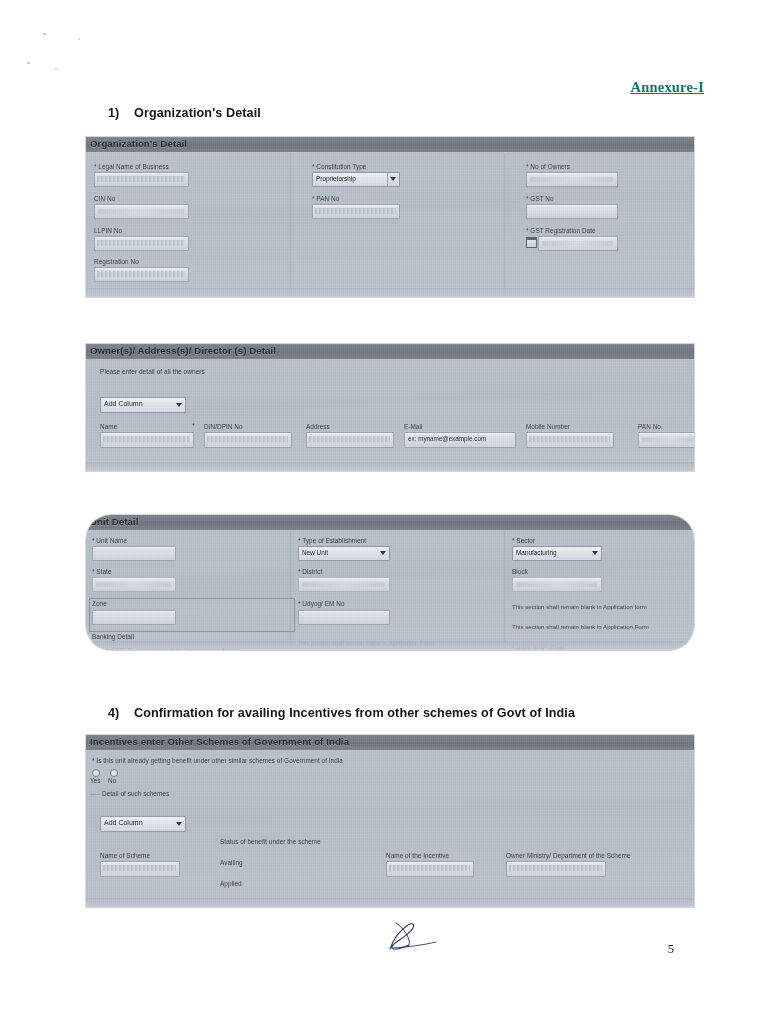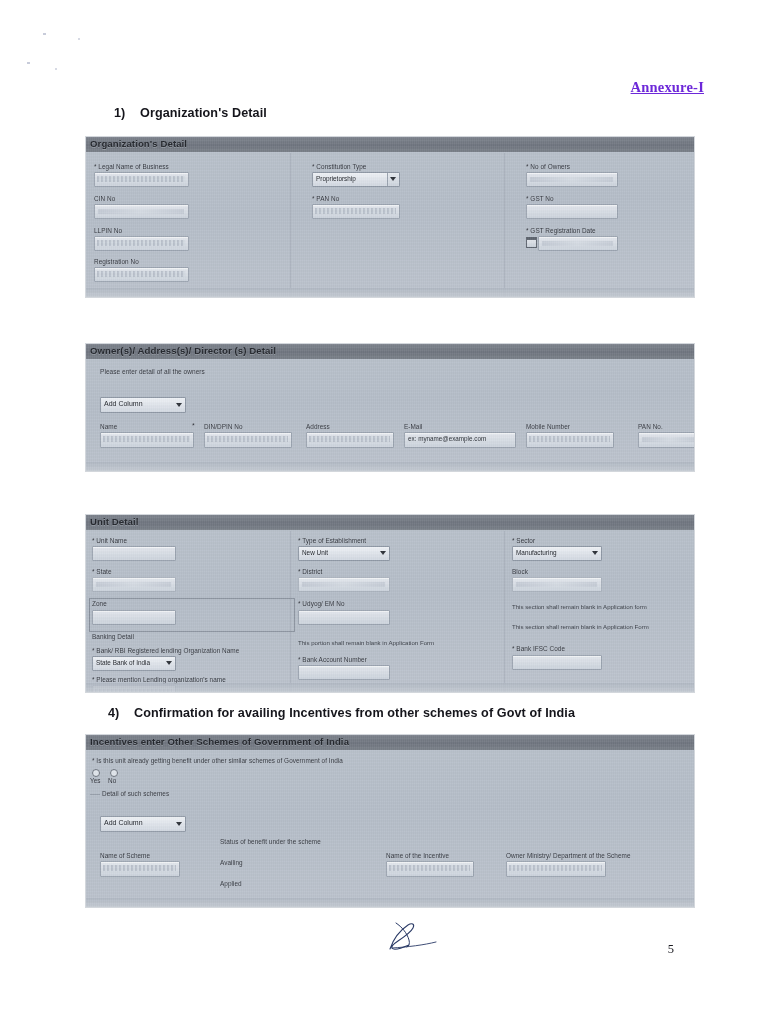--- a/index.html
+++ b/index.html
@@ -18,21 +18,21 @@
   .s1{left:43px;top:33px;width:3px;height:2px;}
   .s2{left:78px;top:38px;width:2px;height:2px;opacity:.4;}
   .s3{left:27px;top:62px;width:3px;height:2px;}
   .s4{left:55px;top:68px;width:2px;height:2px;opacity:.4;}
 
   .annexure{
     position:absolute;right:66px;top:79px;
     font-family:"Liberation Serif", serif;
     font-weight:bold;font-size:14.5px;
     text-decoration:underline;letter-spacing:.2px;
-    color:#6d28d9;
+    color:#0f766e;
   }
 
   .sec-heading{
     position:absolute;left:108px;
     font-size:12.6px;font-weight:bold;color:#15151b;
     letter-spacing:.1px;white-space:nowrap;
   }
   .sec-heading .num{display:inline-block;width:26px;}
 
   
@@ -147,21 +147,21 @@
 
 <div class="page">
 
   <div class="speck s1"></div>
   <div class="speck s2"></div>
   <div class="speck s3"></div>
   <div class="speck s4"></div>
 
   <div class="annexure">Annexure-I</div>
 
-  <div class="sec-heading" style="top:106px;margin-left:6px;">
+  <div class="sec-heading" style="top:106px;">
     <span class="num">1)</span><span>Organization's Detail</span>
   </div>
 
   <div class="panel" style="top:137px;height:160px;">
     <div class="bar"></div>
     <div class="bar-title">Organization's Detail</div>
 
     <div class="vdiv" style="left:204px;top:16px;height:144px;"></div>
     <div class="vdiv" style="left:418px;top:16px;height:144px;"></div>
 
@@ -233,21 +233,21 @@
     <div class="lbl" style="left:440px;top:79px;">Mobile Number</div>
     <div class="fld filled" style="left:440px;top:88px;width:86px;height:14px;"></div>
 
     <div class="lbl" style="left:552px;top:79px;">PAN No.</div>
     <div class="fld smudge" style="left:552px;top:88px;width:62px;height:14px;"></div>
 
     <div class="panel-bottom-edge"></div>
   </div>
 
 
-  <div class="panel" style="top:515px;height:177px;">
+  <div class="panel" style="top:515px;height:135px;border-radius:25px;">
     <div class="bar"></div>
     <div class="bar-title">Unit Detail</div>
 
     <div class="vdiv" style="left:204px;top:16px;height:161px;"></div>
     <div class="vdiv" style="left:418px;top:16px;height:161px;"></div>
 
     <div class="lbl" style="left:6px;top:22px;">* Unit Name</div>
     <div class="fld" style="left:6px;top:31px;width:82px;"></div>
 
     <div class="lbl" style="left:6px;top:53px;">* State</div>

